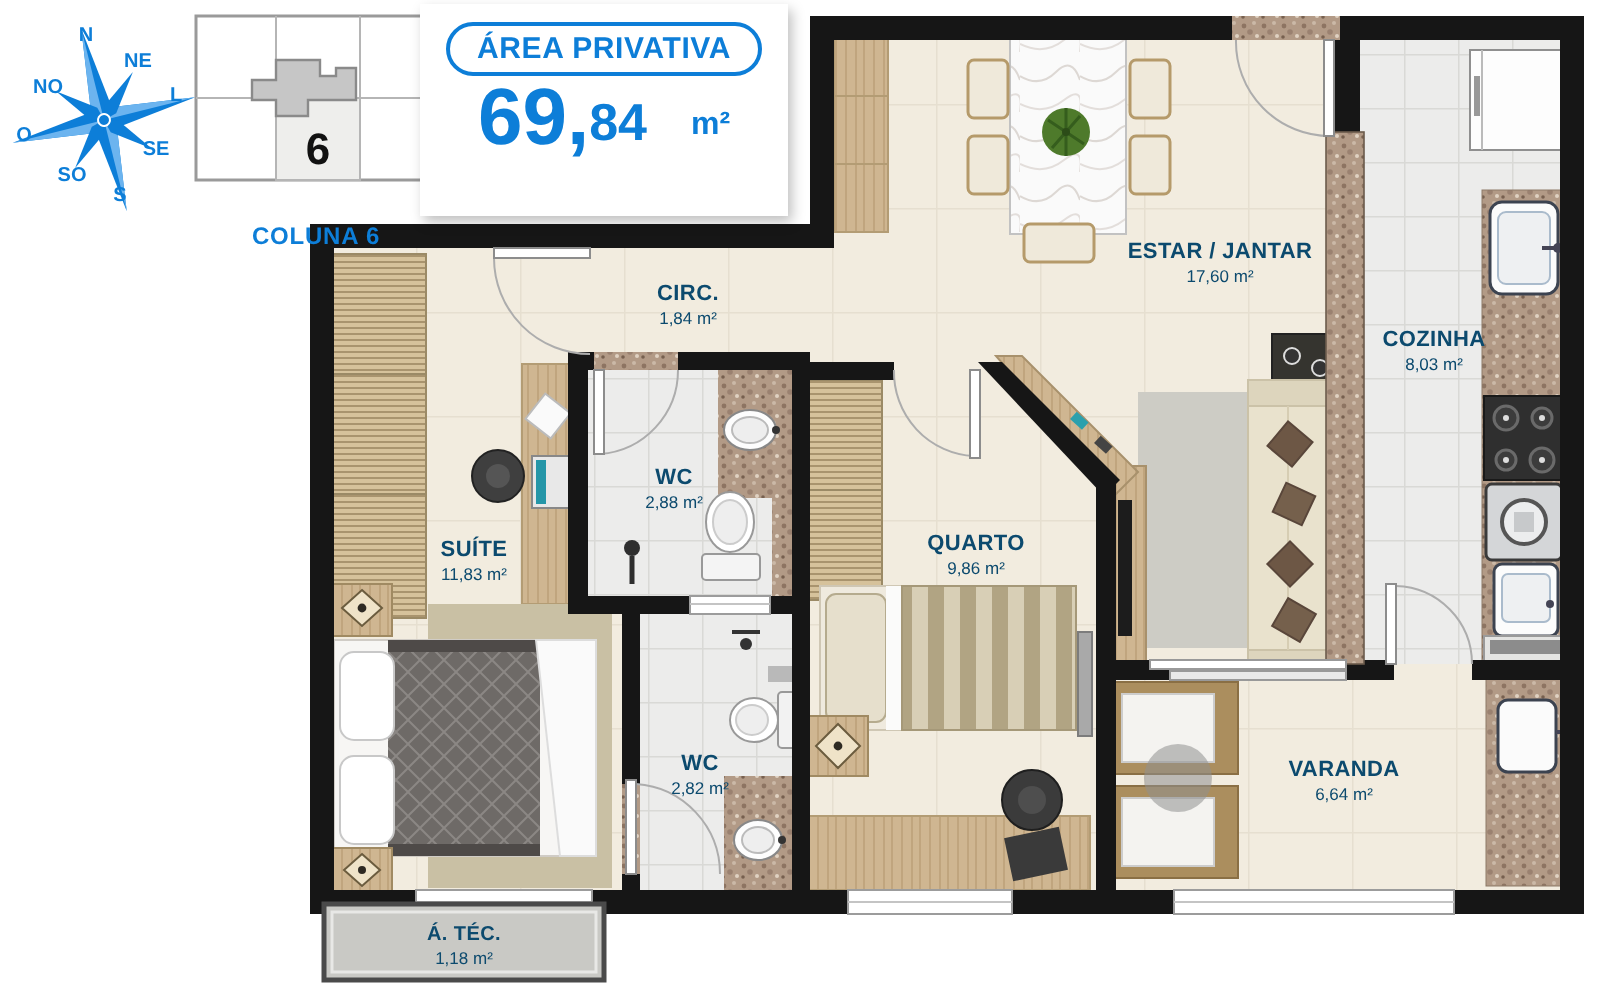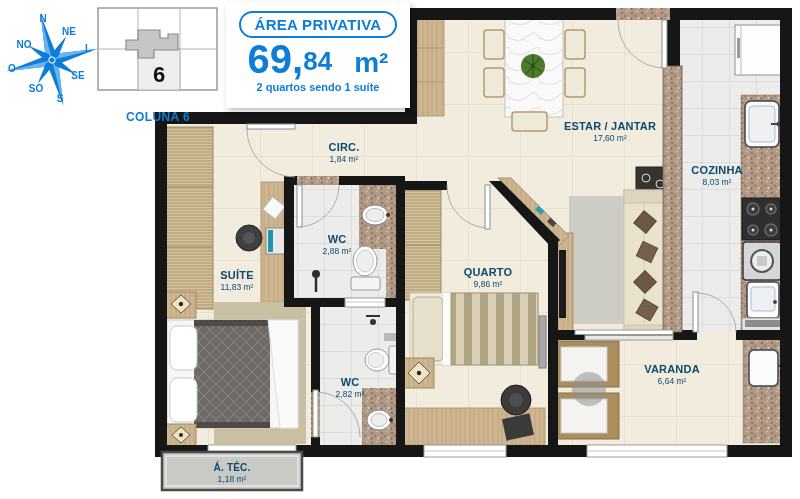--- a/index.html
+++ b/index.html
@@ -6,31 +6,31 @@
   #stage{position:relative;width:800px;height:499px;overflow:hidden;background:#fff;
          font-family:"Liberation Sans",sans-serif;}
   #plan-svg{position:absolute;left:0;top:0;}
   
   #compass{position:absolute;left:2px;top:2px;width:100px;height:112px;}
   .cp-label{position:absolute;transform:translate(-50%,-50%);font-weight:bold;
             font-size:10px;color:var(--accent,#0d7ed8);}
   #keyplan{position:absolute;left:96px;top:6px;width:124px;height:108px;text-align:center;}
   #keyplan-caption{margin-top:12px;font-size:12px;font-weight:bold;letter-spacing:.4px;
                    color:var(--accent,#0d7ed8);}
-  #badge-panel{position:absolute;left:226px;top:2px;width:184px;height:106px;background:#fff;
+  #badge-panel{position:absolute;left:210px;top:2px;width:184px;height:106px;background:#fff;
                box-shadow:2px 3px 6px rgba(0,0,0,.25);text-align:center;padding-top:9px;
                box-sizing:border-box;}
   #badge-pill{display:inline-block;border:2.5px solid var(--accent,#0d7ed8);border-radius:16px;
               padding:3px 14px;font-size:15px;font-weight:900;letter-spacing:.3px;
               color:var(--accent,#0d7ed8);}
   #badge-area{display:flex;justify-content:center;align-items:center;margin-top:1px;
               color:var(--accent,#0d7ed8);font-weight:900;line-height:1;}
   #area-main{font-size:40px;}
   #area-sup{font-size:26px;margin-top:4px;}
-  #area-unit{font-size:28px;margin-top:7px;margin-left:22px;}
+  #area-unit{font-size:16px;margin-top:7px;margin-left:22px;}
   #badge-subtitle{margin-top:2px;font-size:11px;font-weight:bold;color:var(--accent,#0d7ed8);}
   
   .room-label{position:absolute;transform:translateX(-50%);text-align:center;color:#0c4a6e;
               line-height:1.2;white-space:nowrap;}
   .room-label .rname{font-weight:bold;font-size:11px;letter-spacing:.2px;}
   .room-label .rarea{font-size:8.5px;}
   .room-label.small .rname{font-size:10px;}
 </style>
 </head>
 <body>
@@ -336,21 +336,21 @@
     <div class="rarea">17,60 m²</div>
   </div>
   <div class="room-label" style="left:717px;top:164px">
     <div class="rname">COZINHA</div>
     <div class="rarea">8,03 m²</div>
   </div>
   <div class="room-label" style="left:350px;top:376px">
     <div class="rname">WC</div>
     <div class="rarea">2,82 m²</div>
   </div>
-  <div class="room-label" style="left:672px;top:363px">
+  <div class="room-label" style="left:672px;top:379px">
     <div class="rname">VARANDA</div>
     <div class="rarea">6,64 m²</div>
   </div>
   <div class="room-label small" style="left:232px;top:462px">
     <div class="rname">Á. TÉC.</div>
     <div class="rarea">1,18 m²</div>
   </div>
 
   <div id="compass">
     <svg width="100" height="112" viewBox="0 0 100 112">
@@ -393,16 +393,15 @@
     <div id="keyplan-caption">COLUNA 6</div>
   </div>
 
   <div id="badge-panel">
     <div id="badge-pill">ÁREA PRIVATIVA</div>
     <div id="badge-area">
       <span id="area-main">69,</span>
       <span id="area-sup">84</span>
       <span id="area-unit">m²</span>
     </div>
-    <div id="badge-subtitle">2 quartos sendo 1 suíte</div>
   </div>
 
 </div>
 
 </body></html>

